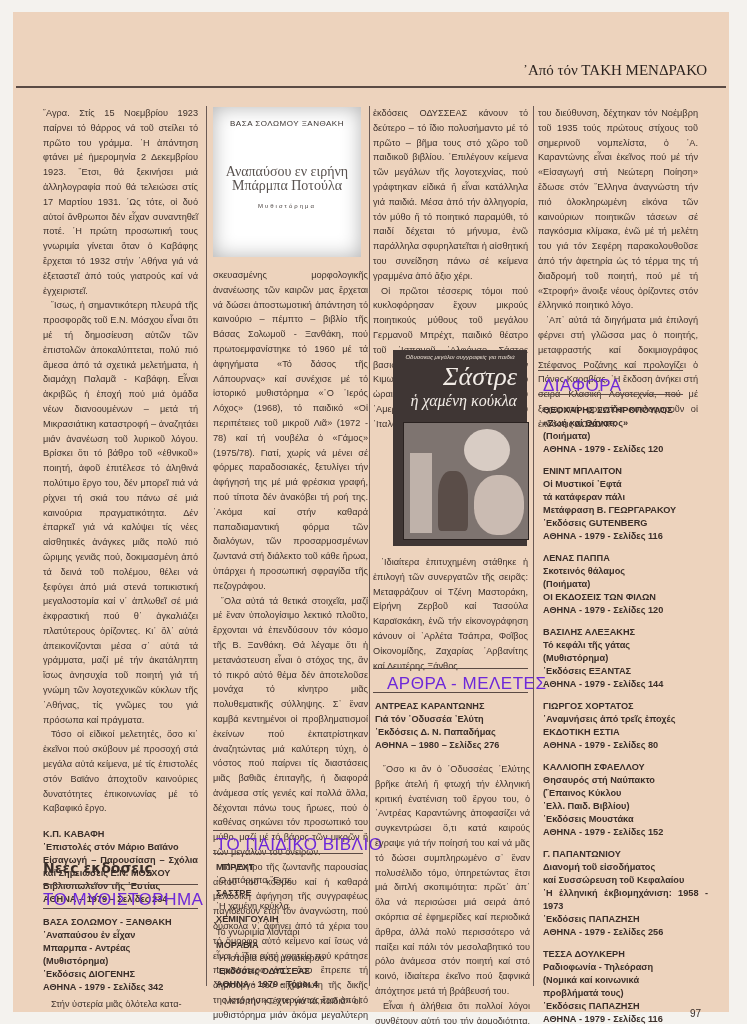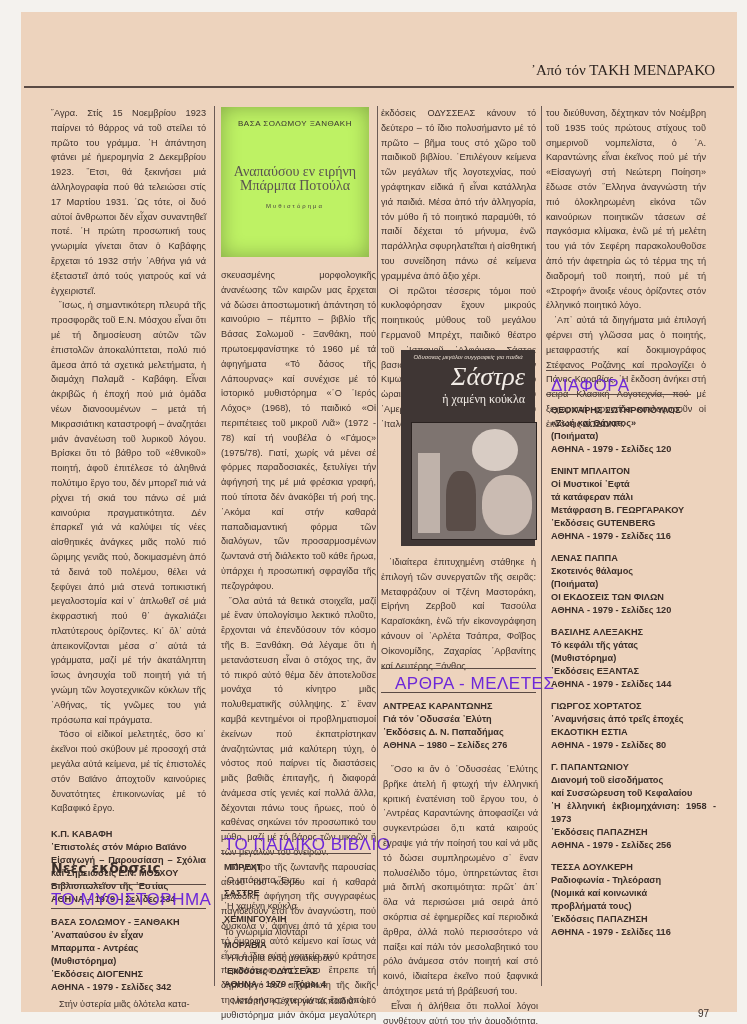--- a/index.html
+++ b/index.html
@@ -1,39 +1,39 @@
 <!DOCTYPE html>
 <html><head>
 <meta charset="utf-8">
 <style>
   html, body { margin:0; padding:0; }
   body { width:747px; height:1024px; background:#f4f2ee; position:relative; overflow:hidden;
          font-family:"Liberation Sans", sans-serif; color:#3a2f2a; }
   .page { position:absolute; left:13px; top:12px; width:716px; height:1000px;
-          background:#edd3bd;margin-left:8px; }
+          background:#edd3bd; }
   .byline { position:absolute; right:22px; top:50px; font-family:"Liberation Serif", serif;
             font-size:15px; color:#2c2420; }
   .topline { position:absolute; left:3px; right:3px; top:74px; height:2px; background:#5a4a44; }
   .col { position:absolute; font-size:9.2px; line-height:14.8px; text-align:justify; color:#3c302b; }
   .col p { margin:0; text-indent:0; }
   .col p.ind { text-indent:8px; }
   .vrule { position:absolute; width:1px; background:#6a5a55; }
   .c1 { left:30px; top:94px; width:155px; }
   .c2 { left:200px; top:94px; width:155px; }
   .c3 { left:360px; top:94px; width:155px; }
   .c4 { left:525px; top:94px; width:160px; }
-  .cover1 { position:absolute; left:200px; top:95px; width:148px; height:150px; background:#bef264;
+  .cover1 { position:absolute; left:200px; top:95px; width:148px; height:150px; background:#ffffff;
             box-shadow: inset 0 0 20px rgba(0,0,0,0.3); }
   .cover1 .t1 { position:absolute; top:12px; width:100%; text-align:center; font-size:8px; color:#3a3330; letter-spacing:0.5px;}
   .cover1 .t2 { position:absolute; top:58px; width:100%; text-align:center; font-family:"Liberation Serif", serif; font-size:14px; color:#5a5350; line-height:14px;}
   .cover1 .t3 { position:absolute; top:96px; width:100%; text-align:center; font-size:6px; color:#4a4340; letter-spacing:2px;}
   .cover2 { position:absolute; left:380px; top:338px; width:134px; height:196px; background:#3f3634; }
   .cover2 .pub { position:absolute; top:4px; width:100%; text-align:center; font-size:6px; color:#e8dcd0; font-style:italic;}
   .cover2 .title { position:absolute; top:12px; right:10px; font-family:"Liberation Serif", serif; font-size:26px; color:#f2ece6; font-style:italic; }
-  .cover2 .sub { position:absolute; top:42px; right:10px; font-family:"Liberation Serif", serif; font-size:12px; color:#f2ece6; }
+  .cover2 .sub { position:absolute; top:42px; right:10px; font-family:"Liberation Serif", serif; font-size:16px; color:#f2ece6; font-style:italic;}
   .cover2 .art { position:absolute; left:10px; top:72px; width:124px; height:116px; background:#7e7470; border:1px solid #2a2220; overflow:hidden;}
   .art .moon { position:absolute; left:60px; top:6px; width:46px; height:42px; border-radius:50%; background:#d8ccc4;}
   .art .bldg { position:absolute; left:6px; top:30px; width:22px; height:80px; background:#bfb2aa;}
   .art .fig { position:absolute; left:34px; top:48px; width:30px; height:60px; border-radius:40% 40% 10% 10%; background:#5a4d48;}
   .art .cloud { position:absolute; left:70px; top:52px; width:50px; height:60px; border-radius:45%; background:#cabbb2;}
   .section { position:absolute; font-family:Liberation Sans, sans-serif; font-size:17px; color:#6d28d9; letter-spacing:0.5px; }
   .hr { position:absolute; height:1px; background:#5a4a44; }
   .entry { font-weight:bold; font-size:9.2px; line-height:13px; color:#3a2e29; margin:0; }
   .nees { position:absolute; left:30px; top:848px; font-family:"DejaVu Sans", sans-serif; font-weight:bold; font-size:14px; color:#3a2e29;}
   .pagenum { position:absolute; right:28px; top:996px; font-size:10px; color:#3a2e29;}
@@ -177,20 +177,28 @@
         <p class="entry">᾿Εκδόσεις ΕΞΑΝΤΑΣ</p>
         <p class="entry">ΑΘΗΝΑ - 1979 - Σελίδες 144</p>
       </div>
       <div style="margin-bottom: 9px;">
         <p class="entry">ΓΙΩΡΓΟΣ ΧΟΡΤΑΤΟΣ</p>
         <p class="entry">᾿Αναμνήσεις ἀπό τρεῖς ἐποχές</p>
         <p class="entry">ΕΚΔΟΤΙΚΗ ΕΣΤΙΑ</p>
         <p class="entry">ΑΘΗΝΑ - 1979 - Σελίδες 80</p>
       </div>
       <div style="margin-bottom: 9px;">
+        <p class="entry">ΚΑΛΛΙΟΠΗ ΣΦΑΕΛΛΟΥ</p>
+        <p class="entry">Θησαυρός στή Ναύπακτο</p>
+        <p class="entry">(῎Επαινος Κύκλου</p>
+        <p class="entry">῾Ελλ. Παιδ. Βιβλίου)</p>
+        <p class="entry">᾿Εκδόσεις Μουστάκα</p>
+        <p class="entry">ΑΘΗΝΑ - 1979 - Σελίδες 152</p>
+      </div>
+      <div style="margin-bottom: 9px;">
         <p class="entry">Γ. ΠΑΠΑΝΤΩΝΙΟΥ</p>
         <p class="entry">Διανομή τοῦ εἰσοδήματος</p>
         <p class="entry">καί Συσσώρευση τοῦ Κεφαλαίου</p>
         <p class="entry">῾Η ἑλληνική ἐκβιομηχάνιση: 1958 - 1973</p>
         <p class="entry">᾿Εκδόσεις ΠΑΠΑΖΗΣΗ</p>
         <p class="entry">ΑΘΗΝΑ - 1979 - Σελίδες 256</p>
       </div>
       <div style="margin-bottom: 9px;">
         <p class="entry">ΤΕΣΣΑ ΔΟΥΛΚΕΡΗ</p>
         <p class="entry">Ραδιοφωνία - Τηλεόραση</p>

